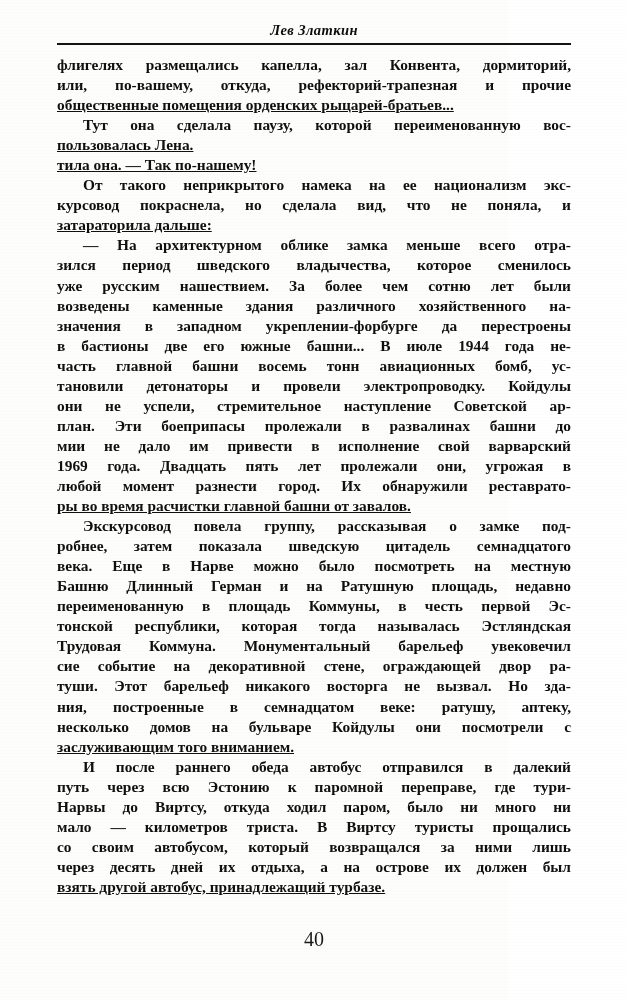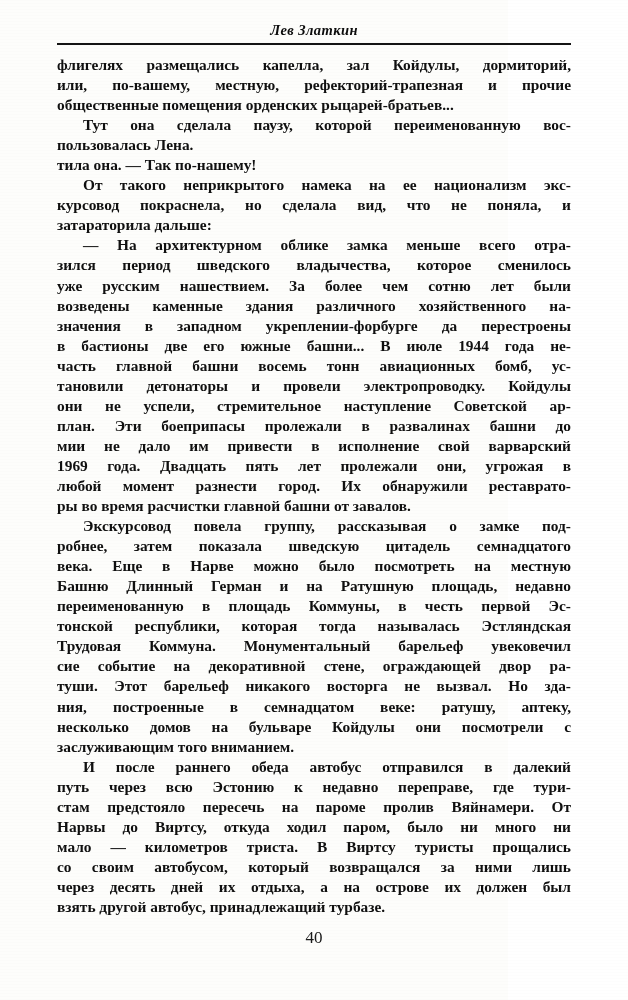--- a/index.html
+++ b/index.html
@@ -72,33 +72,34 @@
   .ln.just {
     text-align: justify;
     text-align-last: justify;
     white-space: normal;
   }
   
   .ln.last {
     text-align: left;
     text-align-last: left;
     white-space: normal;
+    text-decoration: underline;
   }
   .ln.indent {
     text-indent: 26px;
   }
 
   
   .folio {
     position: absolute;
     left: 0;
     top: 928px;
     width: 628px;
     text-align: center;
-    font-size: 17px;
+    font-size: 20px;
     font-weight: 400;
     color: #1a1a1a;
   }
 
   
   .grain {
     position: absolute;
     left: 0; top: 0;
     width: 628px; height: 1000px;
     pointer-events: none;
@@ -111,22 +112,22 @@
 <body>
 
 <div class="page">
 
   <div class="header">Лев Златкин</div>
 
   <div class="header-rule"></div>
 
   <div class="body-block" id="body-block">
       <p class="para">
-        <span class="ln just">флигелях размещались капелла, зал Койдулы, дормиторий,</span>
-        <span class="ln just">или, по-вашему, местную, рефекторий-трапезная и прочие</span>
+        <span class="ln just">флигелях размещались капелла, зал Конвента, дормиторий,</span>
+        <span class="ln just">или, по-вашему, откуда, рефекторий-трапезная и прочие</span>
         <span class="ln last">общественные помещения орденских рыцарей-братьев...</span>
       </p>
       <p class="para">
         <span class="ln just indent">Тут она сделала паузу, которой переименованную вос-</span>
         <span class="ln last">пользовалась Лена.</span>
       </p>
       <p class="para">
         <span class="ln last">тила она. — Так по-нашему!</span>
       </p>
       <p class="para">
@@ -159,22 +160,21 @@
         <span class="ln just">тонской республики, которая тогда называлась Эстляндская</span>
         <span class="ln just">Трудовая Коммуна. Монументальный барельеф увековечил</span>
         <span class="ln just">сие событие на декоративной стене, ограждающей двор ра-</span>
         <span class="ln just">туши. Этот барельеф никакого восторга не вызвал. Но зда-</span>
         <span class="ln just">ния, построенные в семнадцатом веке: ратушу, аптеку,</span>
         <span class="ln just">несколько домов на бульваре Койдулы они посмотрели с</span>
         <span class="ln last">заслуживающим того вниманием.</span>
       </p>
       <p class="para">
         <span class="ln just indent">И после раннего обеда автобус отправился в далекий</span>
-        <span class="ln just">путь через всю Эстонию к недавно переправе, где тури-</span>
-        <span class="ln just">стам предстояло пересечь на пароме пролив Вяйнамери. От</span>
+        <span class="ln just">путь через всю Эстонию к паромной переправе, где тури-</span>
         <span class="ln just">Нарвы до Виртсу, откуда ходил паром, было ни много ни</span>
         <span class="ln just">мало — километров триста. В Виртсу туристы прощались</span>
         <span class="ln just">со своим автобусом, который возвращался за ними лишь</span>
         <span class="ln just">через десять дней их отдыха, а на острове их должен был</span>
         <span class="ln last">взять другой автобус, принадлежащий турбазе.</span>
       </p>
     </div>
 
   <div class="folio">40</div>
 

